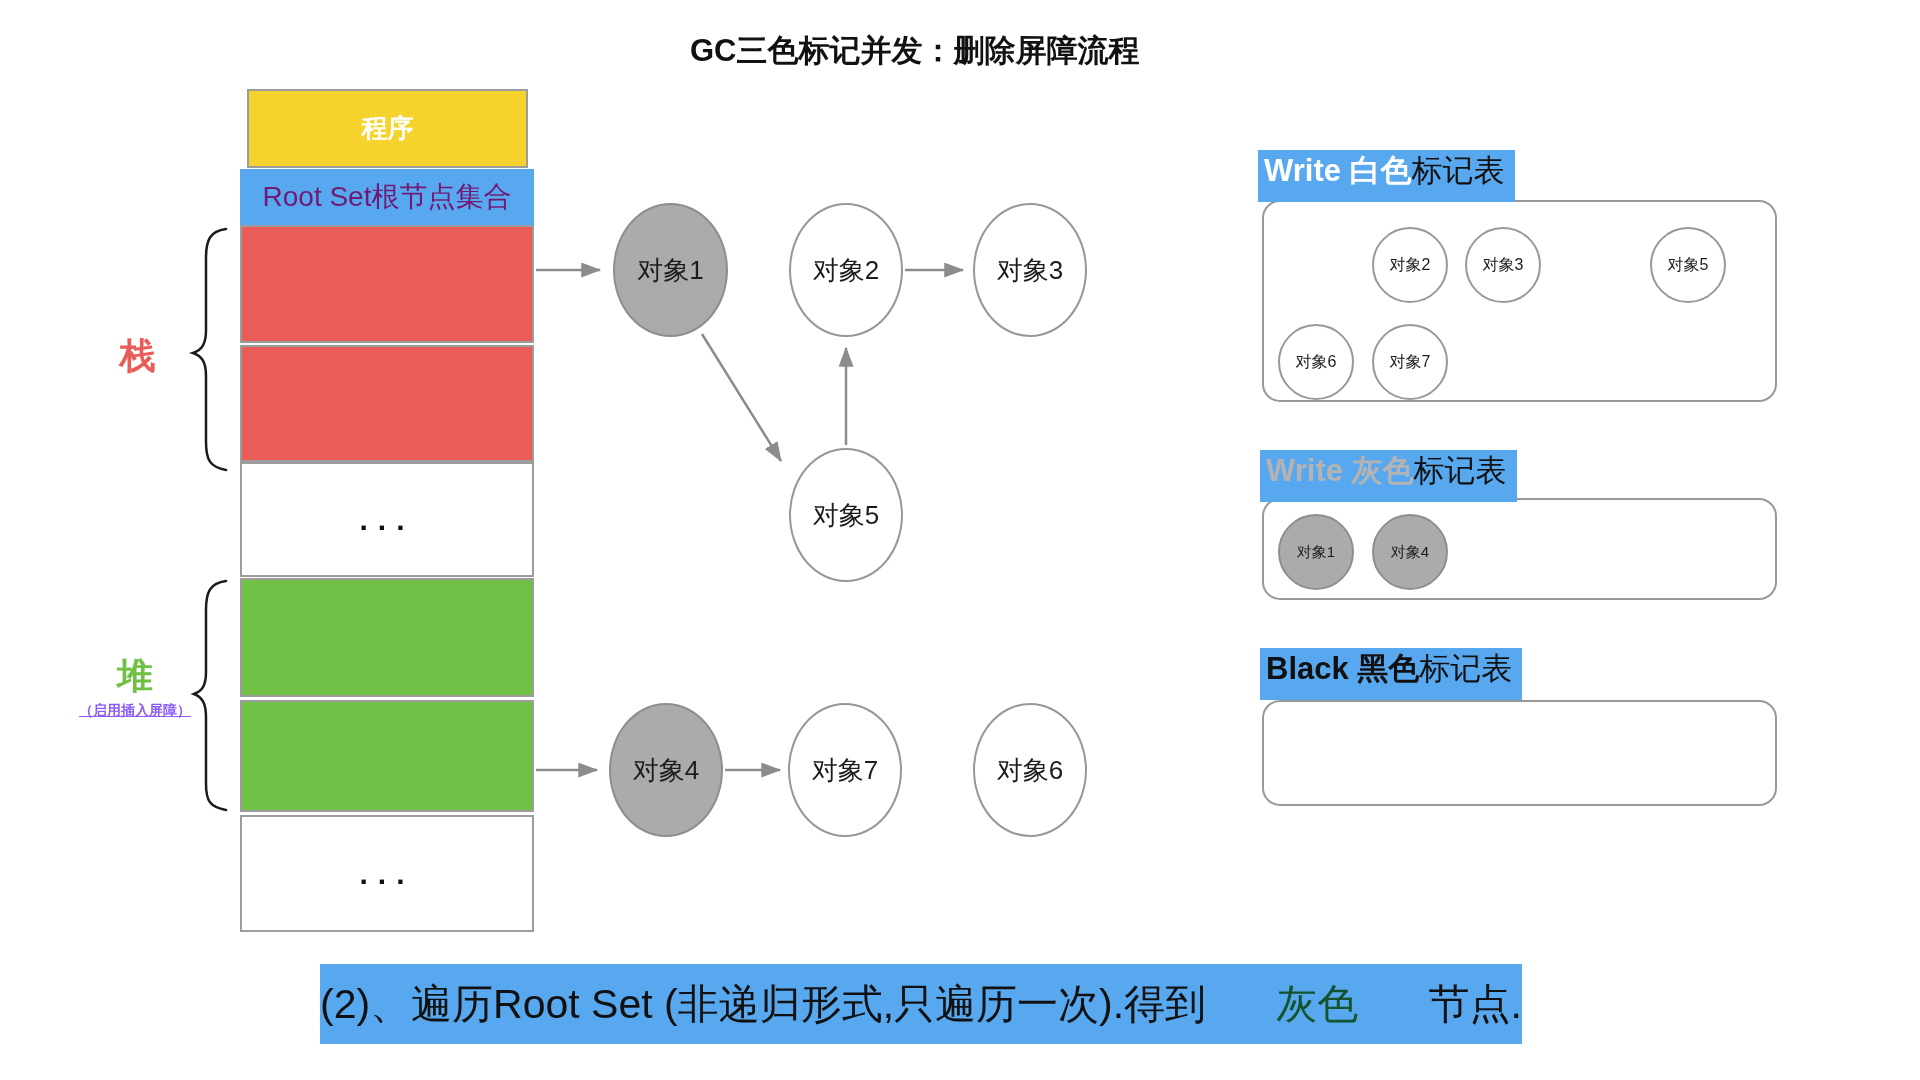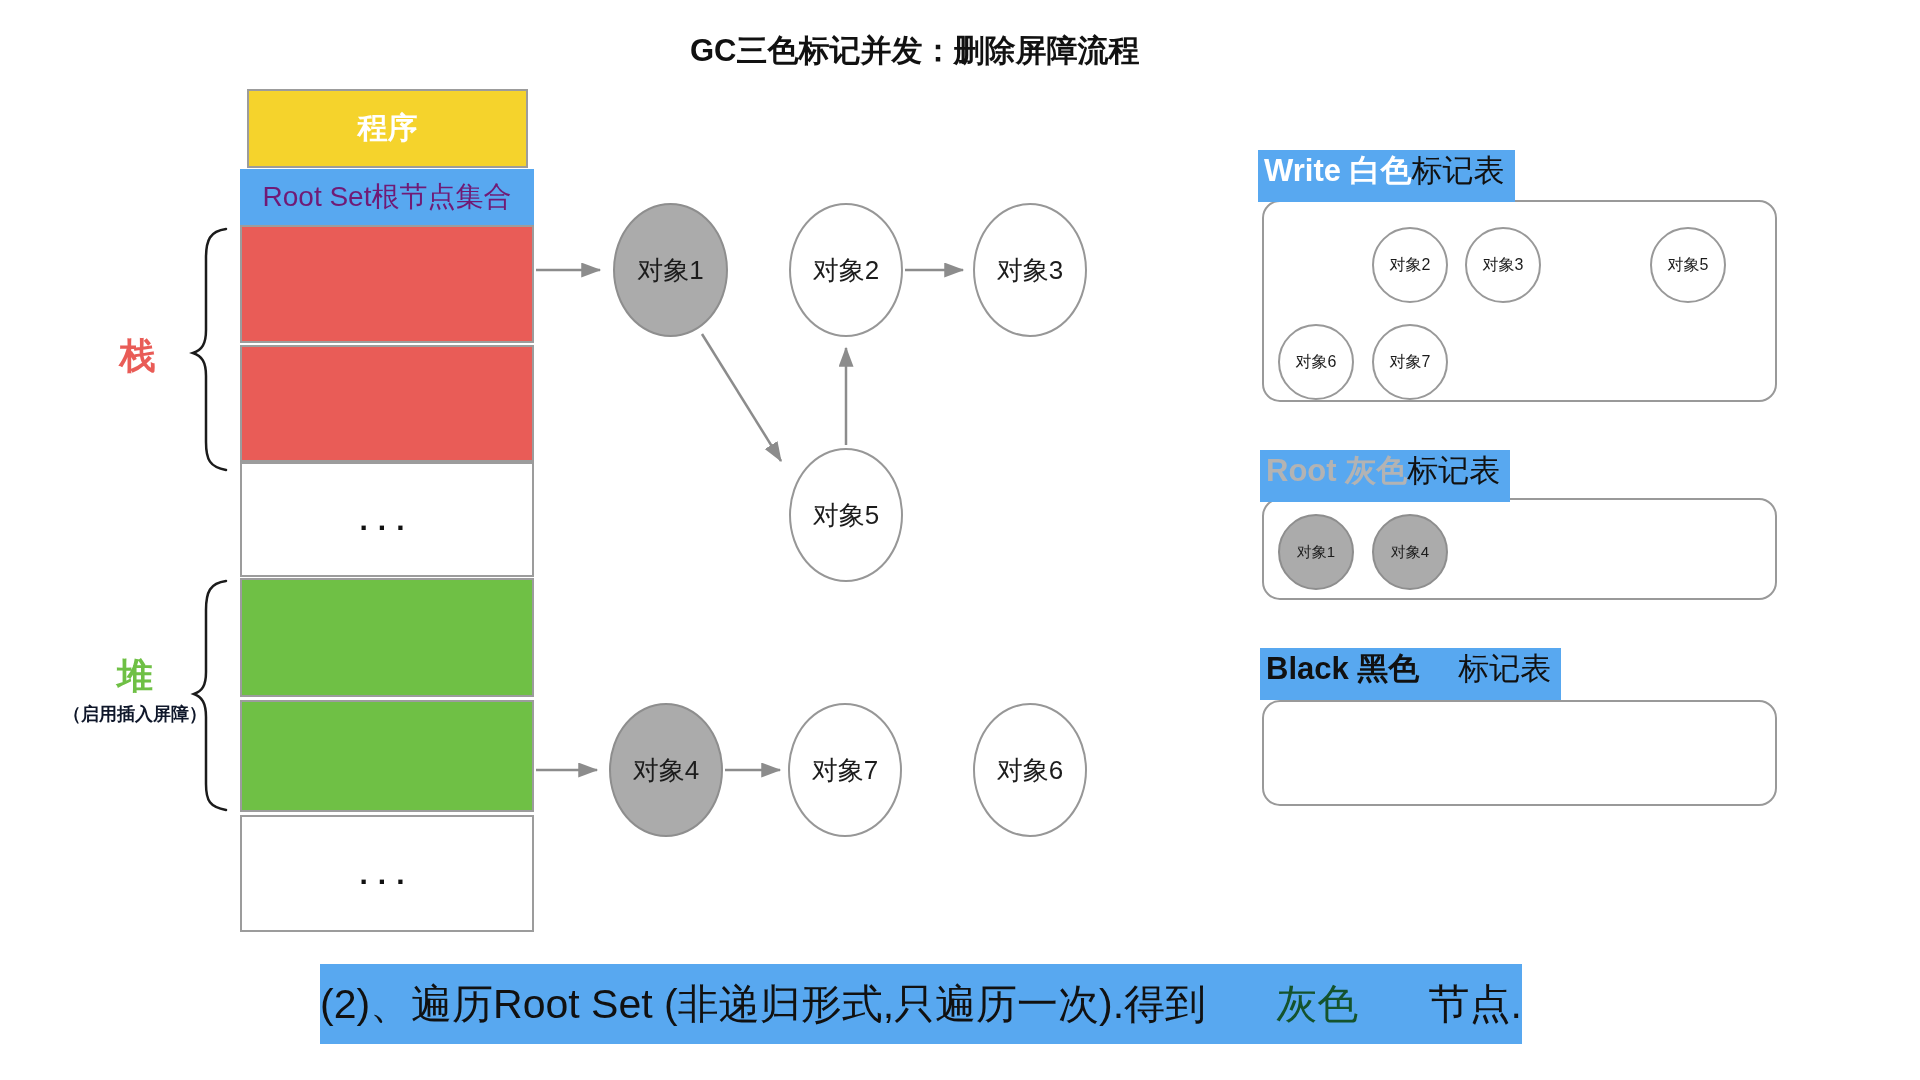--- a/index.html
+++ b/index.html
@@ -20,21 +20,21 @@
     left: 690px; top: 28px; width: 460px; height: 46px;
     font-size: 31px; font-weight: bold; color: #111;
     display: flex; align-items: center;
   }
 
   
   .mem-block { left: 240px; width: 294px; border: 2px solid #9c9c9c; }
   .program-block {
     left: 247px; top: 89px; width: 281px; height: 79px;
     background: #f5d32c; border: 2px solid #9c9c9c;
-    color: #ffffff; font-weight: bold; font-size: 30px;
+    color: #ffffff; font-weight: bold; font-size: 26px;
   }
   .rootset-block {
     left: 240px; top: 169px; width: 294px; height: 56px;
     background: #58a8f0; border: none;
     color: #701a75; font-size: 28px;
   }
   .red-block { background: #e95c57; }
   .green-block { background: #6fc045; }
   .white-block { background: #ffffff; color: #111; font-weight: bold; font-size: 30px; letter-spacing: 10px; }
   .red1 { top: 225px; height: 118px; }
@@ -47,21 +47,21 @@
   .stack-label {
     left: 100px; top: 332px; width: 75px; text-align: center;
     color: #e95c57; font-size: 36px; font-weight: bold;
   }
   .heap-label {
     left: 100px; top: 652px; width: 70px; text-align: center;
     color: #6fc045; font-size: 36px; font-weight: bold;
   }
   .heap-note {
     left: 50px; top: 702px; width: 170px; text-align: center;
-    color: #0f172a; font-size: 18px; font-weight: bold;
+    color: #8b5cf6; font-size: 14px; font-weight: bold; text-decoration: underline;
   }
 
   
   .node {
     border-radius: 50%;
     border: 2px solid #979797;
     background: #ffffff;
     font-size: 26px; color: #1c1c1c;
     display: flex; align-items: center; justify-content: center;
     z-index: 2;
@@ -187,32 +187,32 @@
     <span>对象5</span>
   </div>
   <div class="table-node" style="left:1278px; top:324px;">
     <span>对象6</span>
   </div>
   <div class="table-node" style="left:1372px; top:324px;">
     <span>对象7</span>
   </div>
 
   <div class="abs mark-header" style="left:1260px; top:450px;">
-    <span class="accent grey-accent">Root 灰色</span>
+    <span class="accent grey-accent">Write 灰色</span>
       <span class="rest">标记表</span>
   </div>
   <div class="abs mark-panel" style="left:1262px; top:498px; width:515px; height:102px;"></div>
   <div class="table-node grey" style="left:1278px; top:514px;">
     <span>对象1</span>
   </div>
   <div class="table-node grey" style="left:1372px; top:514px;">
     <span>对象4</span>
   </div>
 
-  <div class="abs mark-header" style="left:1260px; top:648px;gap:39px;">
+  <div class="abs mark-header" style="left:1260px; top:648px;">
     <span class="accent black-accent">Black 黑色</span>
       <span class="rest">标记表</span>
   </div>
   <div class="abs mark-panel" style="left:1262px; top:700px; width:515px; height:106px;"></div>
 
   <div class="abs caption-bar">
     <span>(2)、遍历Root Set (非递归形式,只遍历一次).得到</span>
       <span class="hl">灰色</span>
       <span>节点.</span>
   </div>

